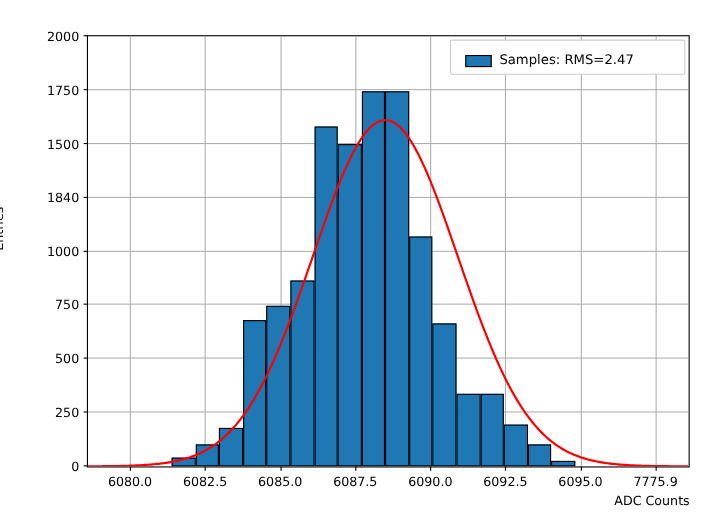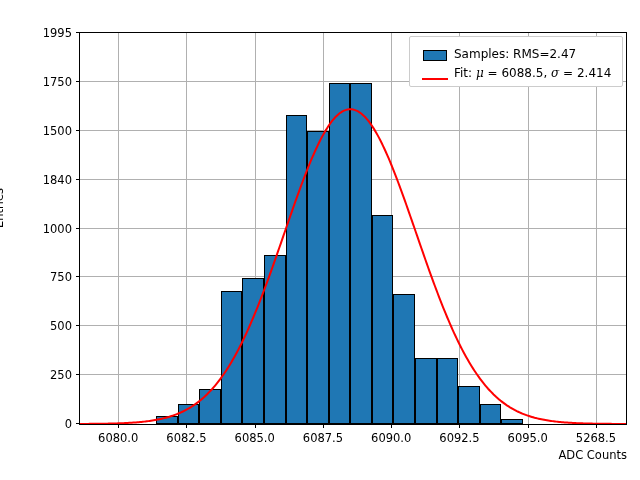--- a/index.html
+++ b/index.html
@@ -129,50 +129,44 @@
       <div class="ytl" style="bottom: 146.625px; transform: translateY(50%);">750</div>
       <div class="tick-y" style="bottom: 195.5px;"></div>
       <div class="ytl" style="bottom: 195.5px; transform: translateY(50%);">1000</div>
       <div class="tick-y" style="bottom: 244.375px;"></div>
       <div class="ytl" style="bottom: 244.375px; transform: translateY(50%);">1840</div>
       <div class="tick-y" style="bottom: 293.25px;"></div>
       <div class="ytl" style="bottom: 293.25px; transform: translateY(50%);">1500</div>
       <div class="tick-y" style="bottom: 342.125px;"></div>
       <div class="ytl" style="bottom: 342.125px; transform: translateY(50%);">1750</div>
       <div class="tick-y" style="bottom: 391px;"></div>
-      <div class="ytl" style="bottom: 391px; transform: translateY(50%);">1995</div>
+      <div class="ytl" style="bottom: 391px; transform: translateY(50%);">2000</div>
       <div class="tick-x" style="left: 38.22px;"></div>
       <div class="xtl" style="left: 38.22px;">6080.0</div>
       <div class="tick-x" style="left: 106.47px;"></div>
       <div class="xtl" style="left: 106.47px;">6082.5</div>
       <div class="tick-x" style="left: 174.72px;"></div>
       <div class="xtl" style="left: 174.72px;">6085.0</div>
       <div class="tick-x" style="left: 242.97px;"></div>
       <div class="xtl" style="left: 242.97px;">6087.5</div>
       <div class="tick-x" style="left: 311.22px;"></div>
       <div class="xtl" style="left: 311.22px;">6090.0</div>
       <div class="tick-x" style="left: 379.47px;"></div>
       <div class="xtl" style="left: 379.47px;">6092.5</div>
       <div class="tick-x" style="left: 447.72px;"></div>
       <div class="xtl" style="left: 447.72px;">6095.0</div>
       <div class="tick-x" style="left: 515.97px;"></div>
-      <div class="xtl" style="left: 515.97px;">5268.5</div>
+      <div class="xtl" style="left: 515.97px;">7775.9</div>
     </div>
 
   <div id="xlabel">ADC Counts</div>
   <div id="ylabel">Entries</div>
 
   <div id="legend">
     <div class="lrow">
       <span class="lkey">
           <span class="swatch"></span>
         </span>
       <span class="ltxt">Samples: RMS=2.47</span>
     </div>
-    <div class="lrow">
-      <span class="lkey">
-          <span class="lline"></span>
-        </span>
-      <span class="ltxt"><span>Fit: </span><span class="ital">μ</span><span> = 6088.5, </span><span class="ital">σ</span><span> = 2.414</span></span>
-    </div>
   </div>
 
 </div>
 
 </body></html>

